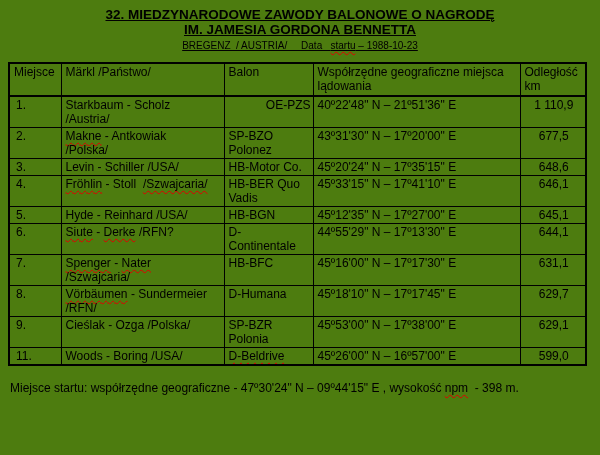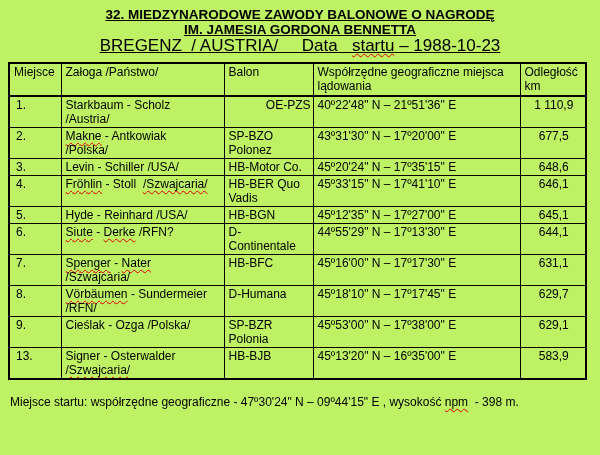--- a/index.html
+++ b/index.html
@@ -1,27 +1,27 @@
 <!DOCTYPE html>
 <html><head>
 <meta charset="utf-8">
 <style>
   html, body { margin: 0; padding: 0; background: #fff; }
   .page {
-    width: 600px; height: 455px; background: #bef264; color: #000;
+    width: 600px; height: 455px; background: #4d7c0f; color: #000;
     font-family: "Liberation Sans", "DejaVu Sans", sans-serif;
     overflow: hidden; position: relative;
   }
   .title-block { text-align: center; padding-top: 7px; line-height: 15px; }
   .title-main {
     font-weight: bold; font-size: 13.5px;
     text-decoration: underline; text-decoration-thickness: 1px;
   }
   .title-sub {
-    font-size: 17px; margin-top: 1px;
+    font-size: 10px; margin-top: 1px;
     text-decoration: underline; text-decoration-thickness: 1px;
     white-space: pre-wrap;
   }
   table.results {
     border-collapse: collapse; table-layout: fixed;
     margin: 9px 0 0 8px; border: 2px solid #000;
   }
   .results th, .results td {
     border: 1px solid #000; font-size: 12px; line-height: 14px;
     font-weight: normal; text-align: left; vertical-align: top;
@@ -56,21 +56,21 @@
     <colgroup>
       <col style="width:52px">
         <col style="width:163px">
         <col style="width:89px">
         <col style="width:207px">
         <col style="width:66px">
     </colgroup>
     <thead>
       <tr>
         <th>Miejsce</th>
-        <th>Załoga /Państwo/</th>
+        <th>Märkl /Państwo/</th>
         <th>Balon</th>
         <th>Współrzędne geograficzne miejsca lądowania</th>
         <th>Odległość km</th>
       </tr>
     </thead>
     <tbody>
         <tr>
           <td class="miejsce">1.</td>
           <td>
             <div class="ln">Starkbaum - Scholz</div>
@@ -171,29 +171,28 @@
             <div class="ln">Cieślak - Ozga /Polska/</div>
           </td>
           <td>
             <div class="ln">SP-BZR</div>
             <div class="ln">Polonia</div>
           </td>
           <td>45º53'00" N – 17º38'00" E</td>
           <td class="dist">629,1</td>
         </tr>
         <tr>
-          <td class="miejsce">13.</td>
+          <td class="miejsce">11.</td>
           <td>
-            <div class="ln">Signer - Osterwalder</div>
-            <div class="ln"><span class="misspell">/Szwajcaria/</span></div>
+            <div class="ln">Woods - Boring /USA/</div>
           </td>
           <td>
-            <div class="ln">HB-BJB</div>
+            <div class="ln"><span class="misspell">D-Beldrive</span></div>
           </td>
-          <td>45º13'20" N – 16º35'00" E</td>
-          <td class="dist">583,9</td>
+          <td>45º26'00" N – 16º57'00" E</td>
+          <td class="dist">599,0</td>
         </tr>
       </tbody>
   </table>
 
   <div class="footnote">Miejsce startu: współrzędne geograficzne - 47º30'24" N – 09º44'15" E , wysokość <span class="misspell">npm</span>  - 398 m.</div>
 
 </div>
 
 </body></html>

